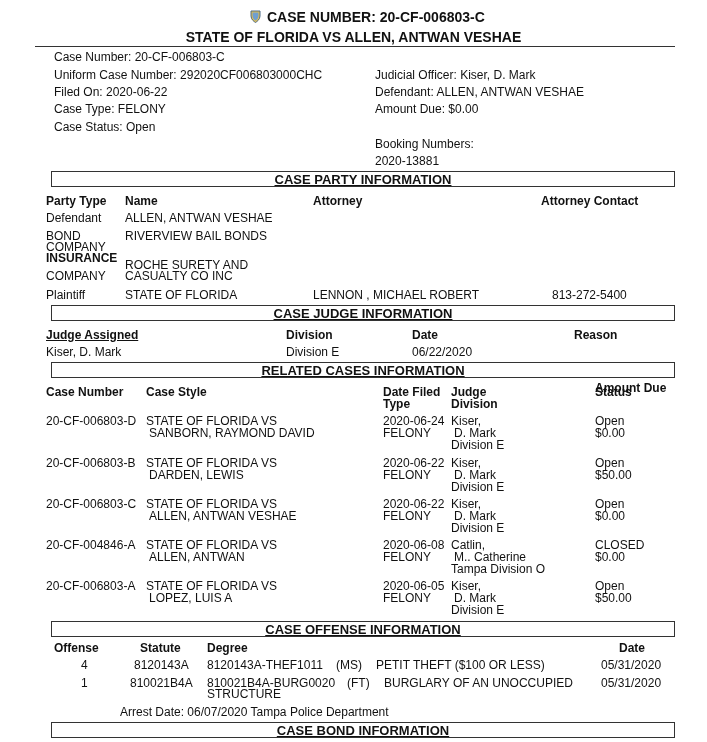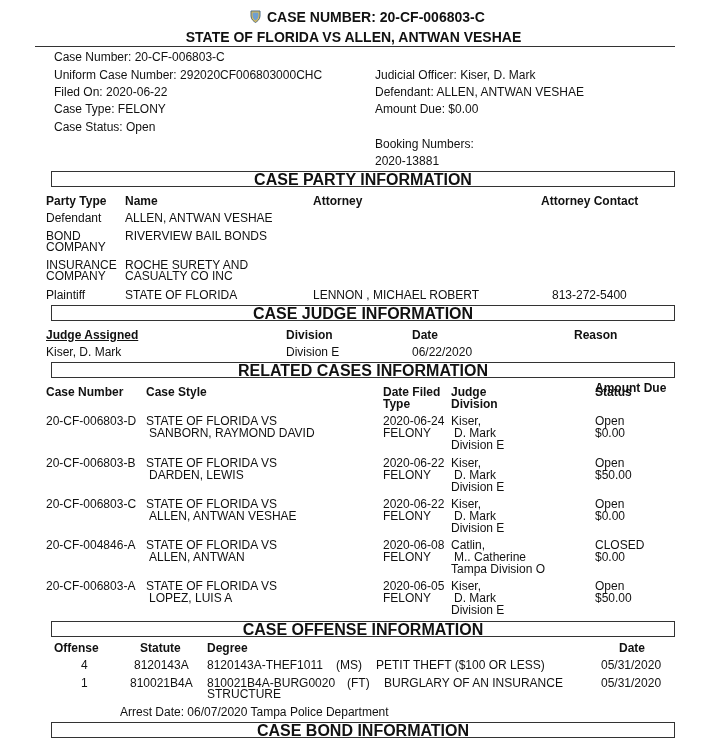--- a/index.html
+++ b/index.html
@@ -6,21 +6,21 @@
   body { width: 707px; height: 742px; overflow: hidden; position: relative;
          font-family: "Liberation Sans", sans-serif; font-size: 12px; color: #111; }
   .abs { position: absolute; white-space: nowrap; line-height: 13px; }
   .b { font-weight: bold; }
   .title1 { font-size: 14px; font-weight: bold; }
   .title2 { font-size: 14px; font-weight: bold; }
   .hr { position: absolute; height: 0; border-top: 1.5px solid #333; }
   .secbox { position: absolute; left: 51px; width: 622px; height: 14px;
             border: 1.5px solid #333; border-bottom: none; }
   .sectitle { position: absolute; left: 0; right: 0; top: 1px; text-align: center;
-              font-weight: bold; font-size: 16px; line-height: 13px; }
+              font-weight: bold; font-size: 13px; line-height: 13px; }
   .sectitle span { text-decoration: underline; }
   .secline { position: absolute; left: 51px; width: 624px; border-top: 1.5px solid #333; }
   .shield { position: absolute; left: 250px; top: 10px; width: 11px; height: 13px; }
 </style>
 </head>
 <body>
 
 <svg class="shield" viewBox="0 0 11 13">
   <path d="M1 1 L10 1 L10 6 C10 9.5 7 11.5 5.5 12.5 C4 11.5 1 9.5 1 6 Z" fill="#e8c04a" stroke="#4a6a8a" stroke-width="1"></path>
   <path d="M2.5 2.5 L8.5 2.5 L8.5 6 C8.5 8.5 6.5 10 5.5 10.8 C4.5 10 2.5 8.5 2.5 6 Z" fill="#6f9fcf"></path>
@@ -57,21 +57,21 @@
   <div>
     <div class="abs" style="left:46px; top:212px;">Defendant</div>
     <div class="abs" style="left:125px; top:212px;">ALLEN, ANTWAN VESHAE</div>
   </div>
   <div>
     <div class="abs" style="left:46px; top:230px;">BOND</div>
     <div class="abs" style="left:46px; top:241px;">COMPANY</div>
     <div class="abs" style="left:125px; top:230px;">RIVERVIEW BAIL BONDS</div>
   </div>
   <div>
-    <div class="abs" style="left:46px; top:259px;">INSURANCE</div>
+    <div class="abs" style="left:46px; top:252px;font-weight:bold;">INSURANCE</div>
     <div class="abs" style="left:46px; top:270px;">COMPANY</div>
     <div class="abs" style="left:125px; top:259px;">ROCHE SURETY AND</div>
     <div class="abs" style="left:125px; top:270px;">CASUALTY CO INC</div>
   </div>
   <div>
     <div class="abs" style="left:46px; top:289px;">Plaintiff</div>
     <div class="abs" style="left:125px; top:289px;">STATE OF FLORIDA</div>
     <div class="abs" style="left:313px; top:289px;">LENNON , MICHAEL ROBERT</div>
     <div class="abs" style="left:552px; top:289px;">813-272-5400</div>
   </div>
@@ -191,21 +191,21 @@
     <div class="abs" style="left:336px; top:659px;">(MS)</div>
     <div class="abs" style="left:376px; top:659px;">PETIT THEFT ($100 OR LESS)</div>
     <div class="abs" style="left:601px; top:659px;">05/31/2020</div>
   </div>
   <div>
     <div class="abs" style="left:81px; top:677px;">1</div>
     <div class="abs" style="left:130px; top:677px;">810021B4A</div>
     <div class="abs" style="left:207px; top:677px;">810021B4A-BURG0020</div>
     <div class="abs" style="left:207px; top:688px;">STRUCTURE</div>
     <div class="abs" style="left:347px; top:677px;">(FT)</div>
-    <div class="abs" style="left:384px; top:677px;">BURGLARY OF AN INSURANCE</div>
+    <div class="abs" style="left:384px; top:677px;">BURGLARY OF AN UNOCCUPIED</div>
     <div class="abs" style="left:601px; top:677px;">05/31/2020</div>
   </div>
   <div class="abs" style="left:120px; top:706px;">Arrest Date: 06/07/2020  Tampa Police Department</div>
 </div>
 
 <div class="secbox" style="top:722px;">
   <div class="sectitle"><span>CASE BOND INFORMATION</span></div>
 </div>
 <div class="secline" style="top:737px;"></div>
 

